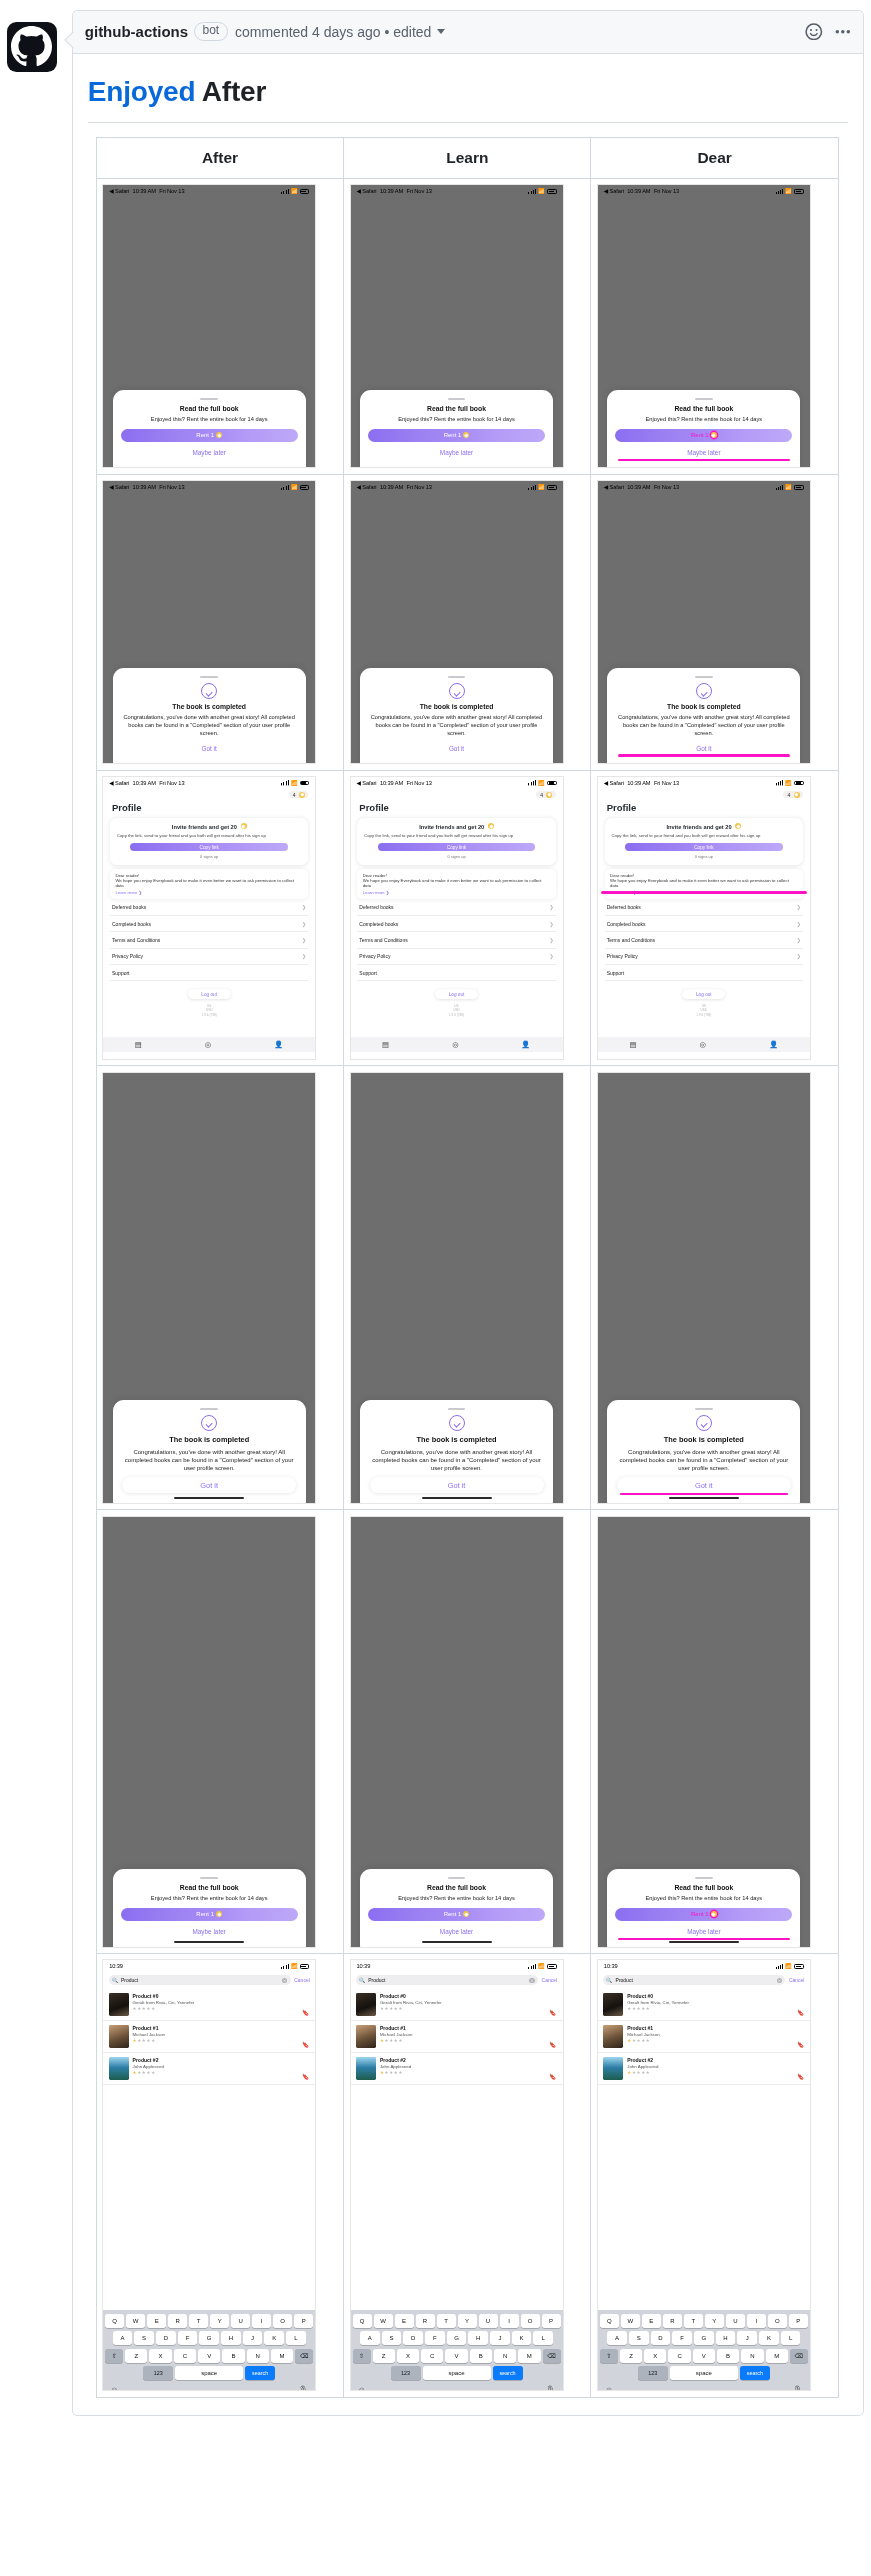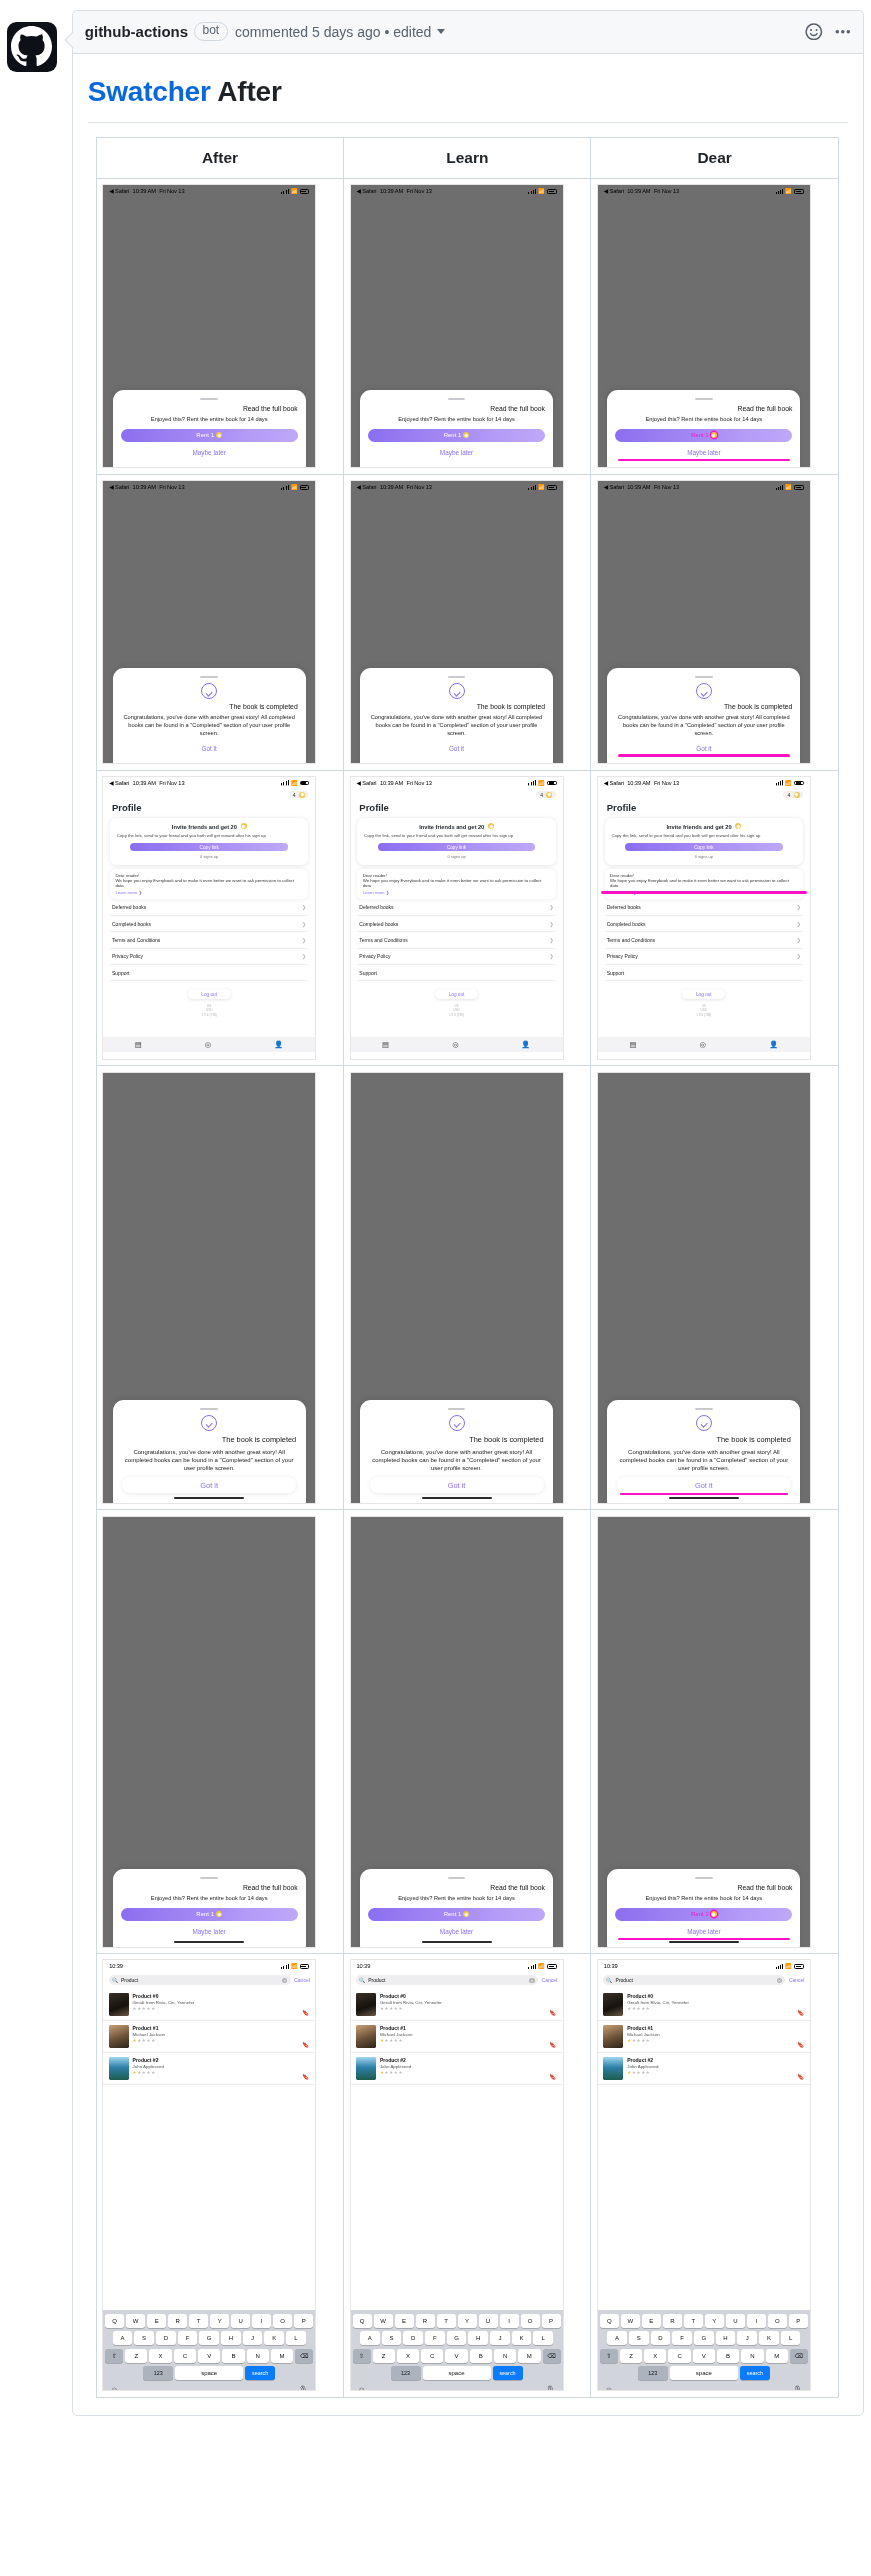--- a/index.html
+++ b/index.html
@@ -85,21 +85,21 @@
   .batt { width:9.5px; height:4.7px; border:0.7px solid #000; border-radius:1.4px; position:relative;}
   .batt:after{content:""; position:absolute; left:0.7px; top:0.7px; bottom:0.7px; right:2px; background:#000;}
 
   
   .sheet {
     position:absolute; left:9.5px; right:9.5px; bottom:-5.4px; background:#fff;
     border-radius:10.8px 10.8px 6.8px 6.8px; padding:6.8px 8px 13.5px; z-index:4;
     box-shadow:0 -1.4px 6.8px rgba(0,0,0,.08);
   }
   .grabber { width:17.6px; height:2px; border-radius:1.4px; background:#c9c9cf; margin:1.4px auto 4.7px; }
-  .sheet-title { font-size:6.8px; font-weight:400; text-align:right; color:#111; }
+  .sheet-title { font-size:6.8px; font-weight:700; text-align:center; color:#111; }
   .sheet-sub { font-size:5.7px; text-align:center; color:#222; margin-top:4px; line-height:1.35; }
   .btn-primary {
     margin-top:5.4px; height:13px; border-radius:675px; display:flex; align-items:center;
     justify-content:center; font-size:6px; color:#fff; font-weight:500;
     background:linear-gradient(90deg,#8b6ef0 0%,#9b80f2 28%,#a78bf5 52%,#b49bf7 72%,#bda8f8 100%);
   }
   .btn-secondary {
     margin-top:4.7px; height:13px; border-radius:675px; display:flex; align-items:center;
     justify-content:center; font-size:6.4px; color:#8b6ef0; font-weight:500; background:#fff;
   }
@@ -193,21 +193,21 @@
         0-.87.31-1.59.82-2.15-.08-.2-.36-1.02.08-2.12 0 0 .67-.21 2.2.82a7.4 7.4 0 0 1 2-.27c.68 0 1.36.09 2 .27
         1.53-1.04 2.2-.82 2.2-.82.44 1.1.16 1.92.08 2.12.51.56.82 1.27.82 2.15 0 3.07-1.87 3.75-3.65 3.95.29.25.54.73.54 1.48
         0 1.07-.01 1.93-.01 2.2 0 .21.15.46.55.38A8.01 8.01 0 0 0 16 8c0-4.42-3.58-8-8-8z"></path>
       </svg>
     </div>
 
     <div class="comment-box">
       <div class="comment-head">
         <span class="author">github-actions</span>
         <span class="bot-tag">bot</span>
-        <span class="meta">commented 5 days ago • edited</span>
+        <span class="meta">commented 4 days ago • edited</span>
         <span class="caret"></span>
         <span class="head-spacer"></span>
         <span class="head-icon">
           <svg width="17.6" height="17.6" viewBox="0 0 16 16">
               <circle cx="8" cy="8" r="7" fill="none" stroke="#57606a" stroke-width="1.4"></circle>
               <circle cx="5.5" cy="6.3" r=".95" fill="#57606a"></circle>
               <circle cx="10.5" cy="6.3" r=".95" fill="#57606a"></circle>
               <path d="M5 9.6c.8 1.2 2 1.7 3 1.7s2.2-.5 3-1.7" fill="none" stroke="#57606a" stroke-width="1.3" stroke-linecap="round"></path>
             </svg>
         </span>
@@ -215,21 +215,21 @@
           <svg width="17.6" height="17.6" viewBox="0 0 16 16">
               <circle cx="3" cy="8" r="1.6" fill="#57606a"></circle>
               <circle cx="8" cy="8" r="1.6" fill="#57606a"></circle>
               <circle cx="13" cy="8" r="1.6" fill="#57606a"></circle>
             </svg>
         </span>
       </div>
 
       <div class="comment-body">
         <div class="report-title">
-          <span class="blue">Swatcher</span><span class="dark"> After</span>
+          <span class="blue">Enjoyed</span><span class="dark"> After</span>
         </div>
         <div class="title-rule"></div>
 
         <table class="report">
           <thead>
             <tr>
               <th>After</th>
               <th>Learn</th>
               <th>Dear</th>
             </tr>

